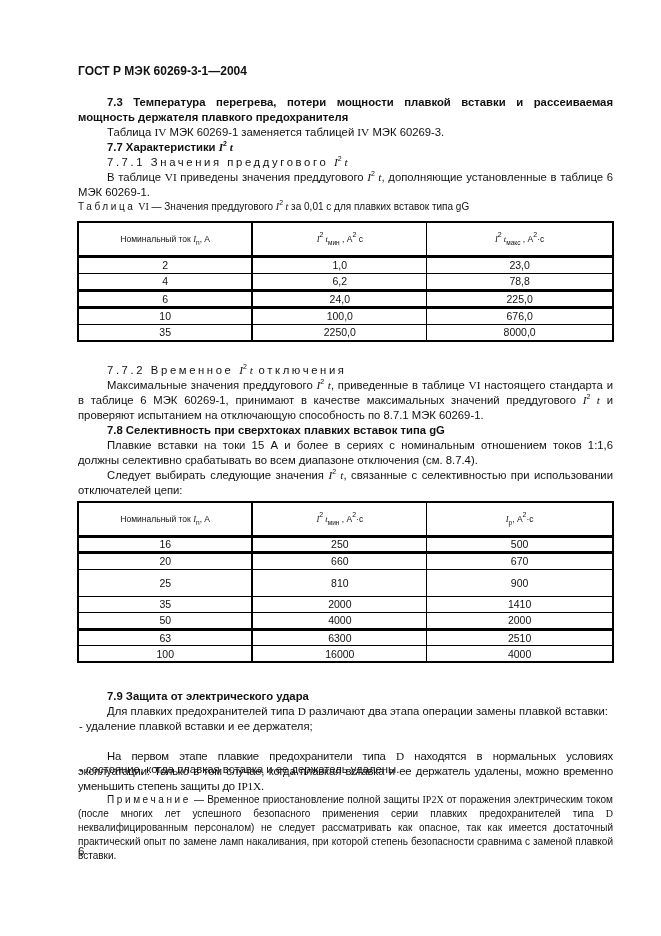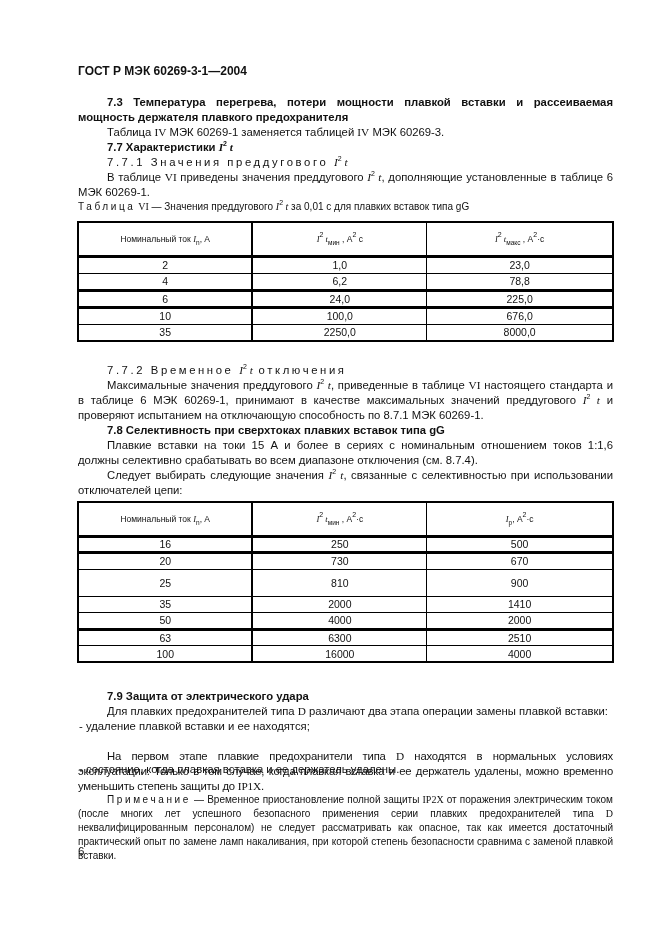--- a/index.html
+++ b/index.html
@@ -100,21 +100,21 @@
     <th><span class="it">I</span><sup>2</sup><span class="it"> t</span><sub>мин</sub><span> , А</span><sup>2</sup><span>·с</span></th>
     <th><span class="it">I</span><sub>р</sub><span>, А</span><sup>2</sup><span>·с</span></th>
   </tr>
   <tr class="thick" style="height:16.5px;">
         <td class="c1">16</td>
         <td>250</td>
         <td>500</td>
       </tr>
   <tr class="thick" style="height:16.5px;">
         <td class="c1">20</td>
-        <td>730</td>
+        <td>660</td>
         <td>670</td>
       </tr>
   <tr style="height:27px;">
         <td class="c1">25</td>
         <td>810</td>
         <td>900</td>
       </tr>
   <tr style="height:16.5px;">
         <td class="c1">35</td>
         <td>2000</td>
@@ -133,19 +133,19 @@
   <tr style="height:16.5px;">
         <td class="c1">100</td>
         <td>16000</td>
         <td>4000</td>
       </tr>
 </tbody>
   </table>
 
 <div class="p ind b" style="top:689px;">7.9 Защита от электрического удара</div>
 <div class="p ind" style="top:704px;"><span>Для плавких предохранителей типа </span><span class="rm">D</span><span> различают два этапа операции замены плавкой вставки:</span></div>
-<div class="p" style="top:719px; left:79px;">- удаление плавкой вставки и ее находятся;</div>
+<div class="p" style="top:719px; left:79px;">- удаление плавкой вставки и ее держателя;</div>
 <div class="p" style="top:734px; left:79px;margin-top:28px;">- состояние, когда плавкая вставка и ее держатель удалены.</div>
 <div class="p ind" style="top:749px; letter-spacing:-0.2px;"><span>На первом этапе плавкие предохранители типа </span><span class="rm">D</span><span> находятся в нормальных условиях эксплуатации. Только в том случае, когда плавкая вставка и ее держатель удалены, можно временно уменьшить степень защиты до </span><span class="rm">IP1X</span><span>.</span></div>
 
 <div class="note ind" style="top:793px;"><span class="sp">Примечание</span><span> — Временное приостановление полной защиты </span><span class="rm">IP2X</span><span> от поражения электрическим током (после многих лет успешного безопасного применения серии плавких предохранителей типа </span><span class="rm">D</span><span> неквалифицированным персоналом) не следует рассматривать как опасное, так как имеется достаточный практический опыт по замене ламп накаливания, при которой степень безопасности сравнима с заменой плавкой вставки.</span></div>
 
 <div class="pg">6</div>
 
 </body></html>

